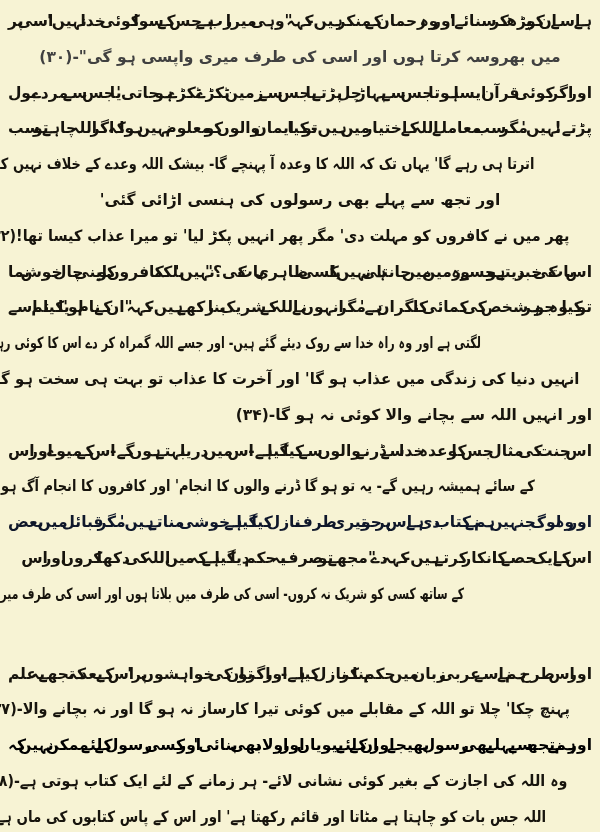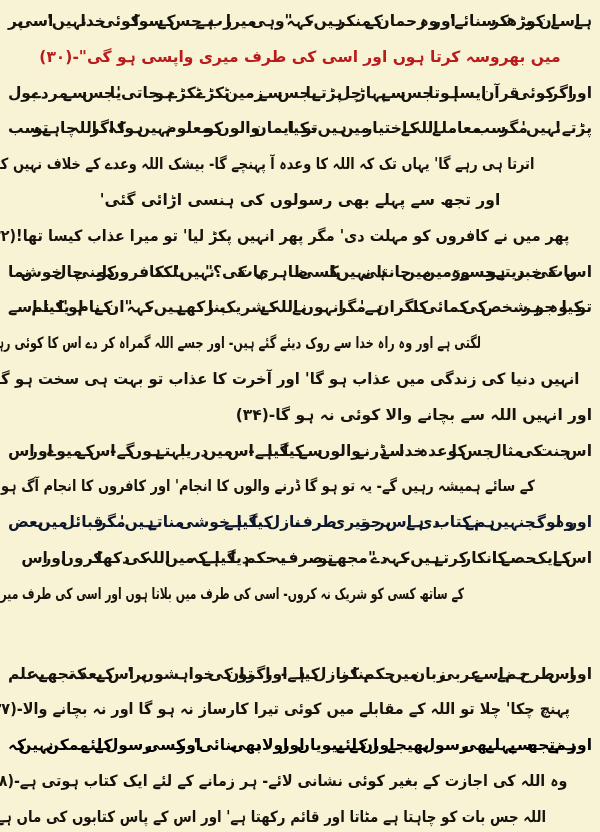--- a/index.html
+++ b/index.html
@@ -30,21 +30,21 @@
   }
   .line > span { display: inline-block; vertical-align: top; }
   .full   { text-align: right; }
   .center { text-align: center; }
 </style>
 </head>
 <body style="background: rgb(247, 243, 212);">
 
 <main class="page">
   <div class="line full" style="color: rgb(23, 20, 13); word-spacing: -11.77px;"><span>ہے اسے ان کو پڑھ کر سنائے' اور وہ رحمان کے منکر ہیں- کہہ "وہی میرا رب ہے جس کے سوا کوئی خدا نہیں' اسی پر</span></div>
-  <div class="line center" style="color: #b91c1c;"><span>میں بھروسہ کرتا ہوں اور اسی کی طرف میری واپسی ہو گی"-(۳۰)</span></div>
+  <div class="line center" style="color: #404040;"><span>میں بھروسہ کرتا ہوں اور اسی کی طرف میری واپسی ہو گی"-(۳۰)</span></div>
   <div class="line full" style="color: rgb(23, 20, 13); word-spacing: -10.58px; text-decoration: underline;"><span>اور اگر کوئی قرآن ایسا ہوتا جس سے پہاڑ چل پڑتے یا جس سے زمین ٹکڑے ٹکڑے ہو جاتی' یا جس سے مردے بول</span></div>
   <div class="line full" style="color: rgb(23, 20, 13); word-spacing: -12.02px;"><span>پڑتے! نہیں' مگر سب معاملے اللہ کے اختیار میں ہیں- تو کیا ایمان والوں کو معلوم نہیں ہوا کہ اگر اللہ چاہے تو سب</span></div>
   <div class="line center" style="color: rgb(23, 20, 13);"><span style="transform-origin: center center; transform: scaleX(0.834);">اترتا ہی رہے گا' یہاں تک کہ اللہ کا وعدہ آ پہنچے گا- بیشک اللہ وعدے کے خلاف نہیں کرتا-(۳۱)</span></div>
   <div class="line center" style="color: rgb(23, 20, 13);"><span>اور تجھ سے پہلے بھی رسولوں کی ہنسی اڑائی گئی'</span></div>
   <div class="line center" style="color: rgb(23, 20, 13);"><span style="transform-origin: center center; transform: scaleX(0.929);">پھر میں نے کافروں کو مہلت دی' مگر پھر انہیں پکڑ لیا' تو میرا عذاب کیسا تھا!(۳۲)</span></div>
   <div class="line full" style="color: rgb(23, 20, 13); word-spacing: -15.06px;"><span>اس بات کی خبر دیتے ہو جسے وہ زمین میں جانتا ہی نہیں' یا کسی ظاہری بات کی؟" نہیں' بلکہ کافروں کو اپنی چال خوش نما</span></div>
   <div class="line full" style="color: rgb(23, 20, 13); word-spacing: -11.64px;"><span>تو کیا وہ جو ہر شخص کی کمائی کا نگران ہے' مگر انہوں نے اللہ کے شریک بنا رکھے ہیں- کہہ "ان کے نام لو' یا کیا تم اسے</span></div>
   <div class="line center" style="color: rgb(23, 20, 13);"><span style="transform-origin: center center; transform: scaleX(0.724);">لگتی ہے اور وہ راہ خدا سے روک دیئے گئے ہیں- اور جسے اللہ گمراہ کر دے اس کا کوئی رہنما نہیں ہوتا-(۳۳)</span></div>
   <div class="line center" style="color: rgb(23, 20, 13);"><span style="transform-origin: center center; transform: scaleX(0.959);">انہیں دنیا کی زندگی میں عذاب ہو گا' اور آخرت کا عذاب تو بہت ہی سخت ہو گا</span></div>
   <div class="line center" style="color: rgb(23, 20, 13); text-align: right;"><span>اور انہیں اللہ سے بچانے والا کوئی نہ ہو گا-(۳۴)</span></div>

